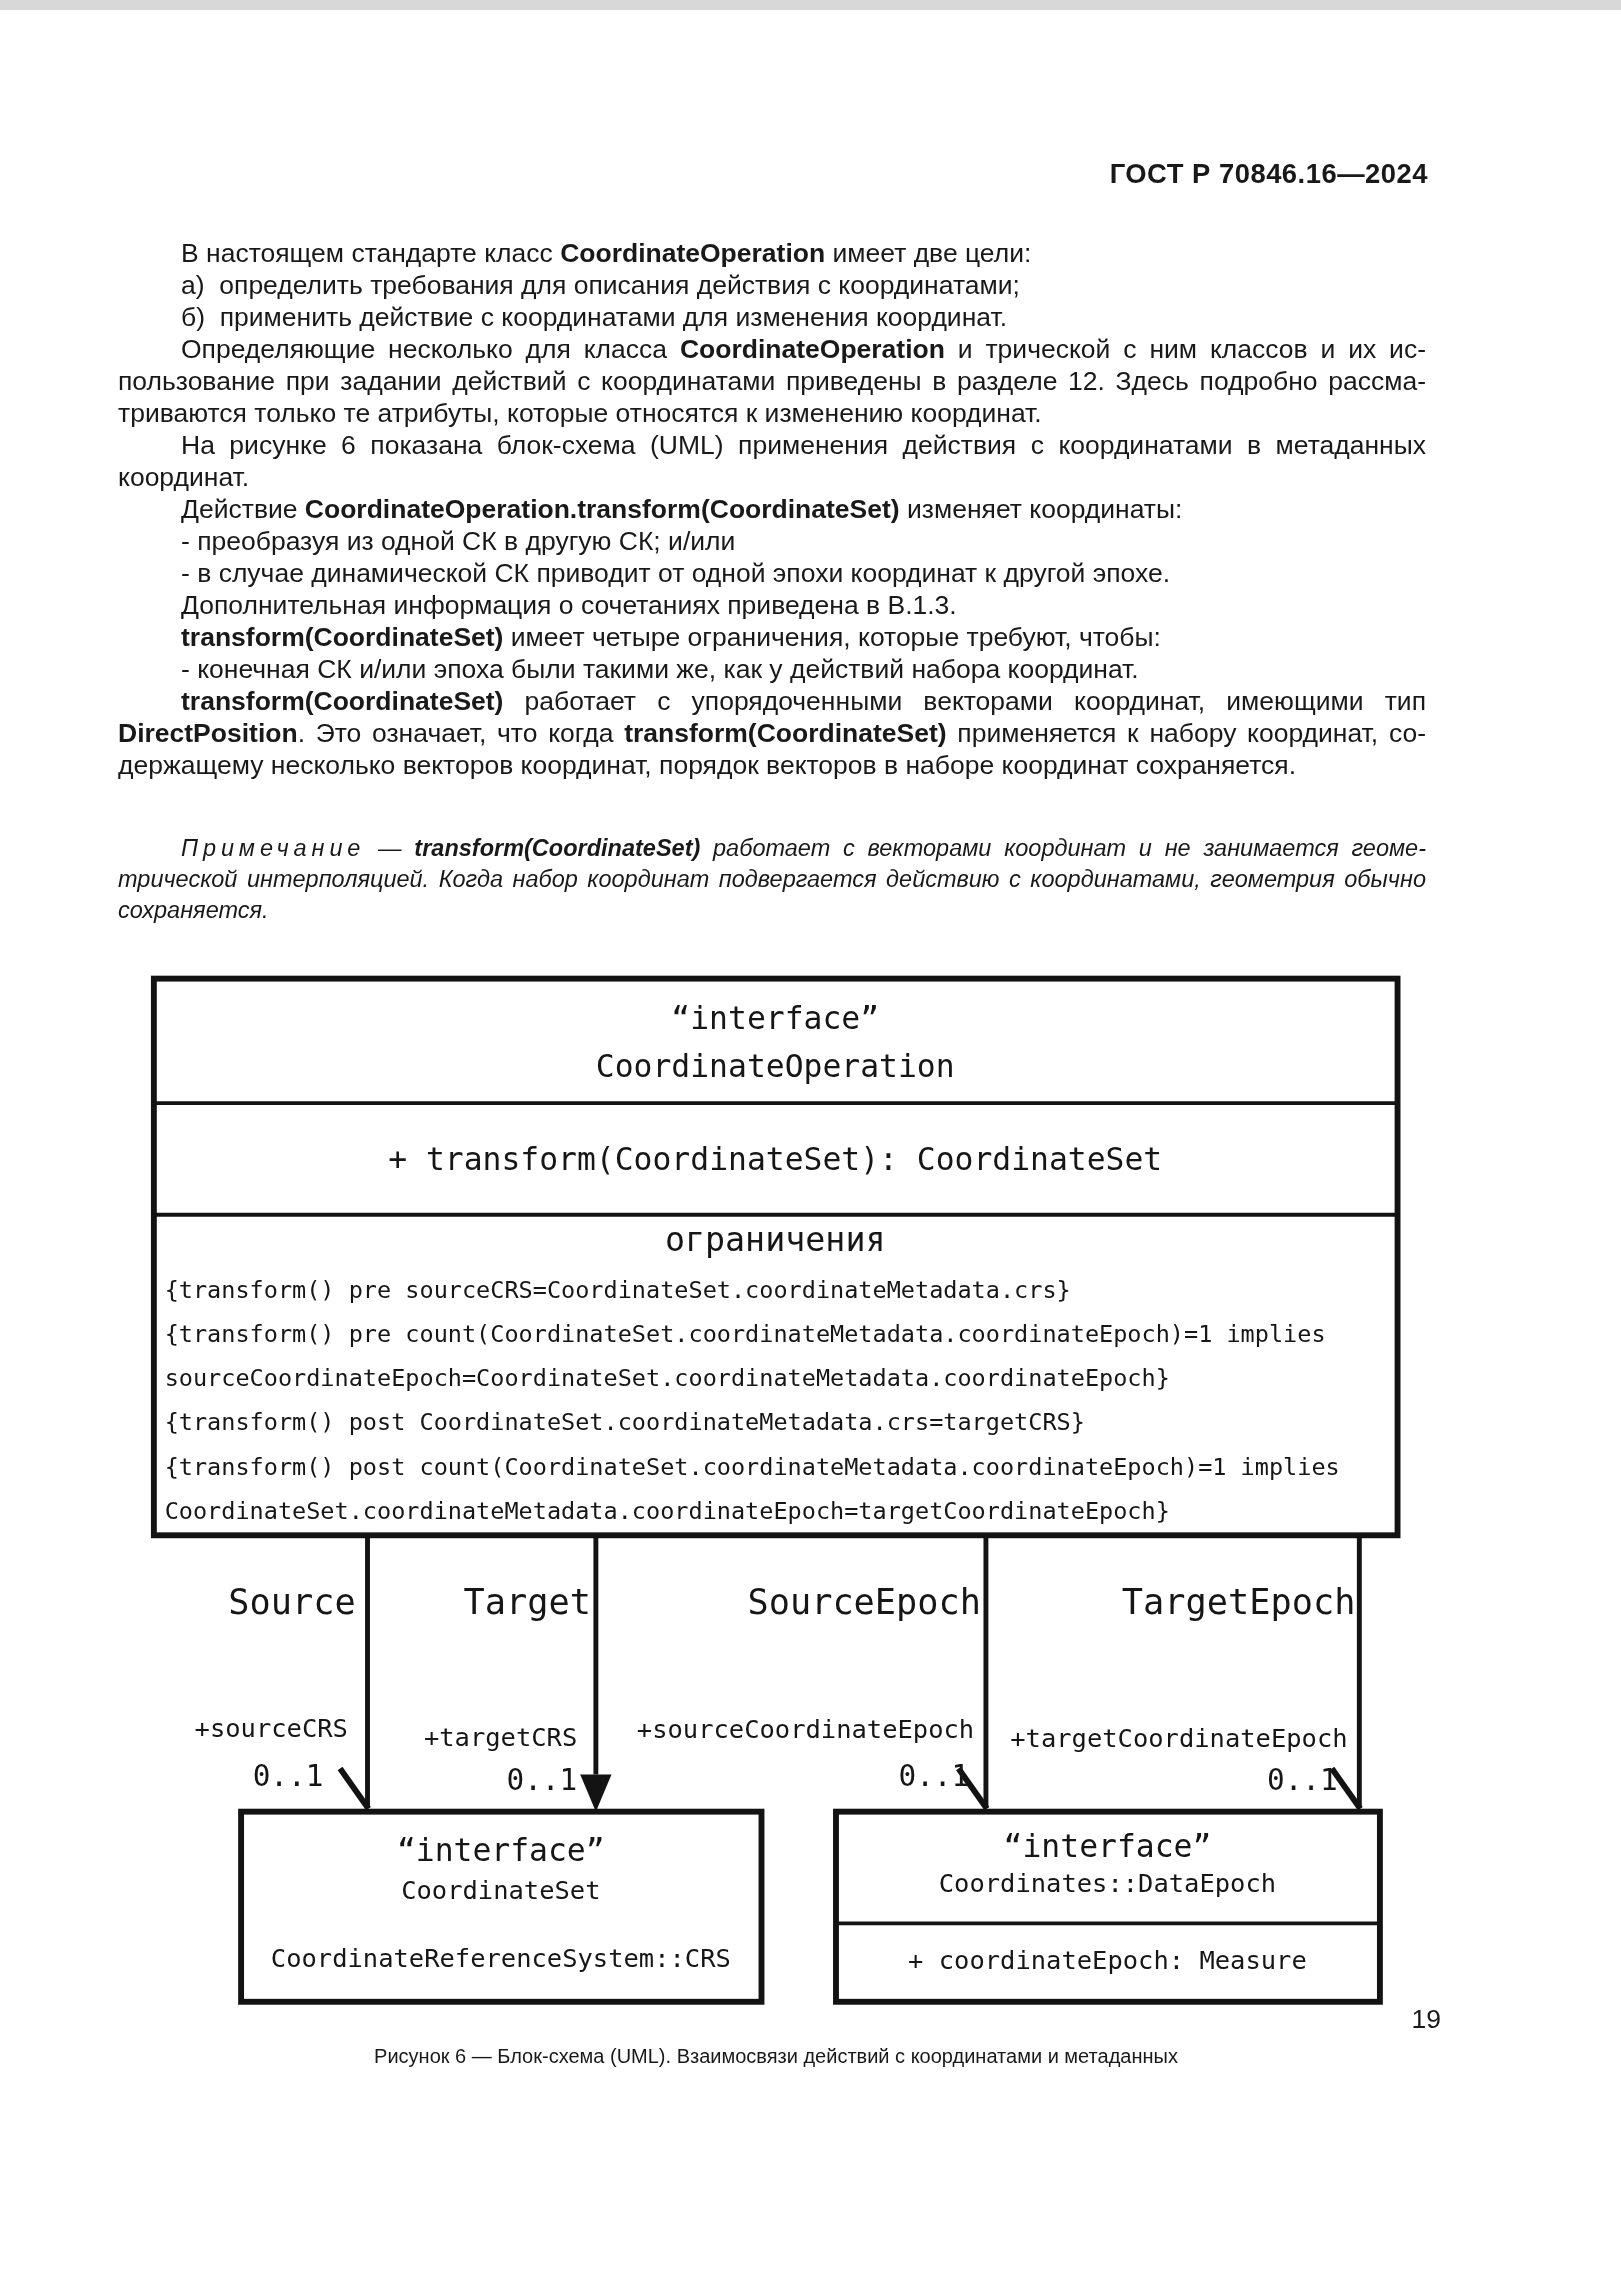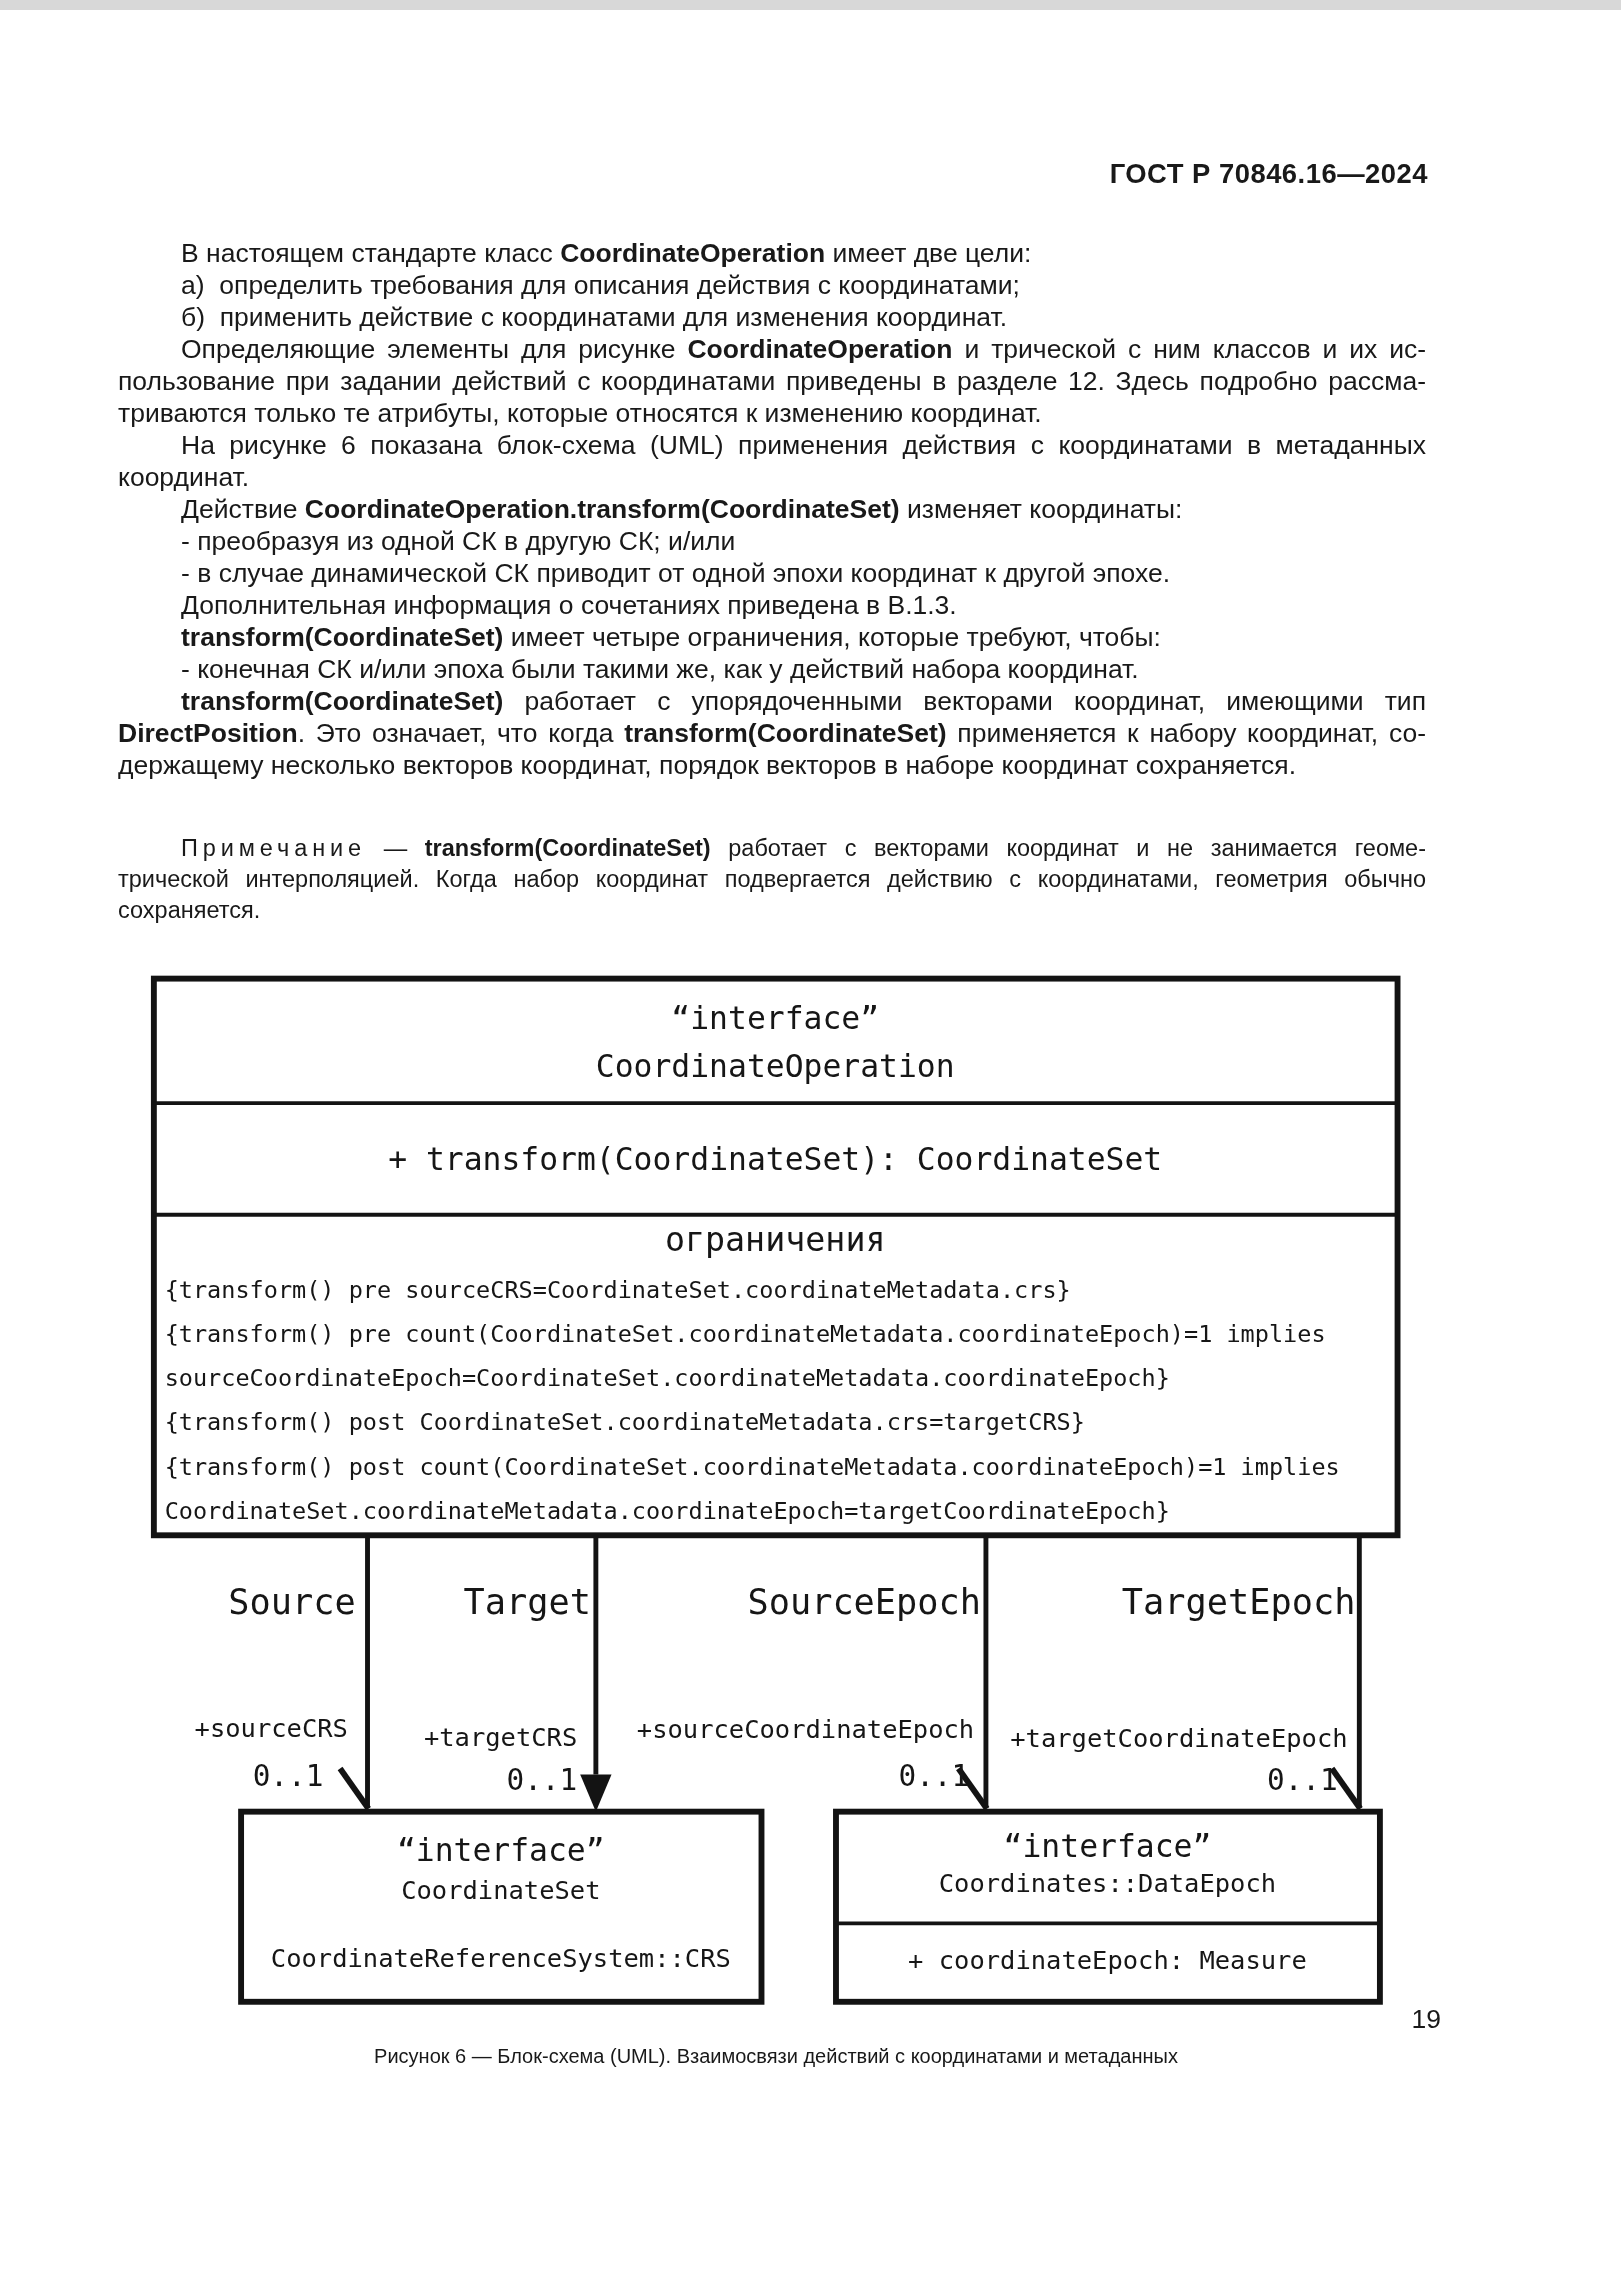--- a/index.html
+++ b/index.html
@@ -21,21 +21,21 @@
   
   .body-text{
     position:absolute;left:118px;top:227px;width:1308px;
     font-size:26.5px;line-height:32px;
   }
   .note-text{
     position:absolute;left:118px;top:823px;width:1308px;
     font-size:23.5px;line-height:31px;
   }
   .tline{height:32px;overflow:hidden;white-space:normal;}
-  .note-text .tline{height:31px;}
+  .note-text .tline{height:31px;font-style:italic;}
   .tline.indent{padding-left:63px;}
   .tline.just{text-align:justify;text-align-last:justify;}
   .seg-b{font-weight:bold;}
   .seg-s{letter-spacing:4.9px;}
   
   .fig-caption{
     position:absolute;left:154px;top:2035px;width:1244px;
     text-align:center;font-size:20px;white-space:nowrap;
   }
   .page-number{
@@ -60,21 +60,21 @@
 <body>
 
 <div class="page">
 
   <div class="doc-header">ГОСТ Р 70846.16—2024</div>
 
   <div class="body-text">
       <div class="tline indent"><span>В настоящем стандарте класс </span><span class="seg-b">CoordinateOperation</span><span> имеет две цели:</span></div>
       <div class="tline indent"><span>а)&nbsp; определить требования для описания действия с координатами;</span></div>
       <div class="tline indent"><span>б)&nbsp; применить действие с координатами для изменения координат.</span></div>
-      <div class="tline indent just"><span>Определяющие элементы для рисунке </span><span class="seg-b">CoordinateOperation</span><span> и трической с ним классов и их ис-</span></div>
+      <div class="tline indent just"><span>Определяющие несколько для класса </span><span class="seg-b">CoordinateOperation</span><span> и трической с ним классов и их ис-</span></div>
       <div class="tline just"><span>пользование при задании действий с координатами приведены в разделе 12. Здесь подробно рассма-</span></div>
       <div class="tline"><span>триваются только те атрибуты, которые относятся к изменению координат.</span></div>
       <div class="tline indent just"><span>На рисунке 6 показана блок-схема (UML) применения действия с координатами в метаданных</span></div>
       <div class="tline"><span>координат.</span></div>
       <div class="tline indent"><span>Действие </span><span class="seg-b">CoordinateOperation.transform(CoordinateSet)</span><span> изменяет координаты:</span></div>
       <div class="tline indent"><span>- преобразуя из одной СК в другую СК; и/или</span></div>
       <div class="tline indent"><span>- в случае динамической СК приводит от одной эпохи координат к другой эпохе.</span></div>
       <div class="tline indent"><span>Дополнительная информация о сочетаниях приведена в В.1.3.</span></div>
       <div class="tline indent"><span class="seg-b">transform(CoordinateSet)</span><span> имеет четыре ограничения, которые требуют, чтобы:</span></div>
       <div class="tline indent"><span>- конечная СК и/или эпоха были такими же, как у действий набора координат.</span></div>

